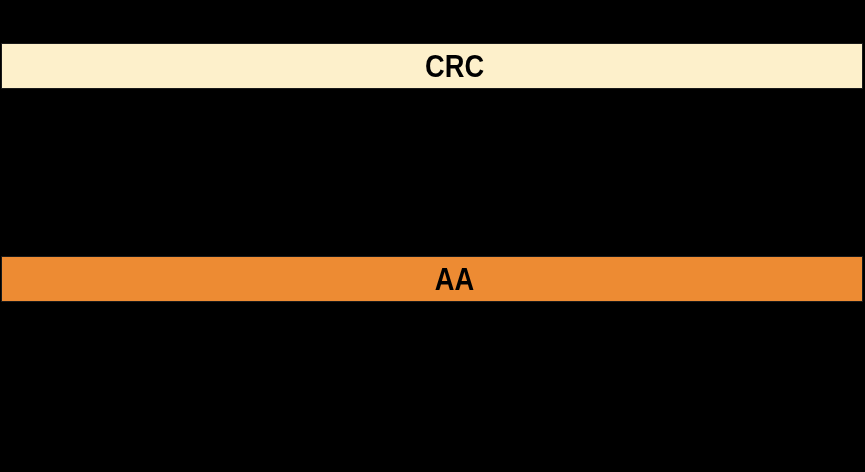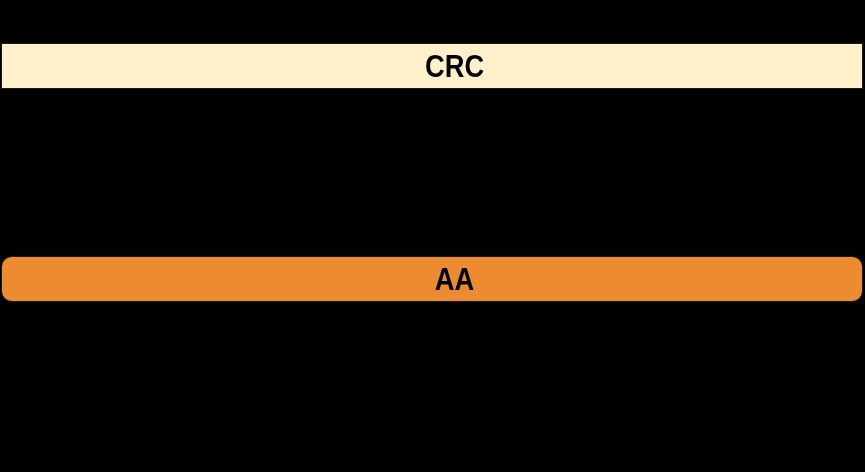--- a/index.html
+++ b/index.html
@@ -47,21 +47,20 @@
   }
 
   #band-crc {
     top: 43px;
     background: #FDF0CB;
   }
 
   #band-aa {
     top: 256px;
     background: #ED8B33;
-    border-radius: 11px;
   }
 </style>
 </head>
 <body style="background: rgb(0, 0, 0);">
 
 <div id="stage" style="width: 865px; height: 472px; background: rgb(0, 0, 0);">
 
   <div class="band" id="band-crc" style="top: 43px; height: 46px; background: rgb(253, 240, 203);">
     <span class="band-label" style="color: rgb(0, 0, 0);">CRC</span>
   </div>

